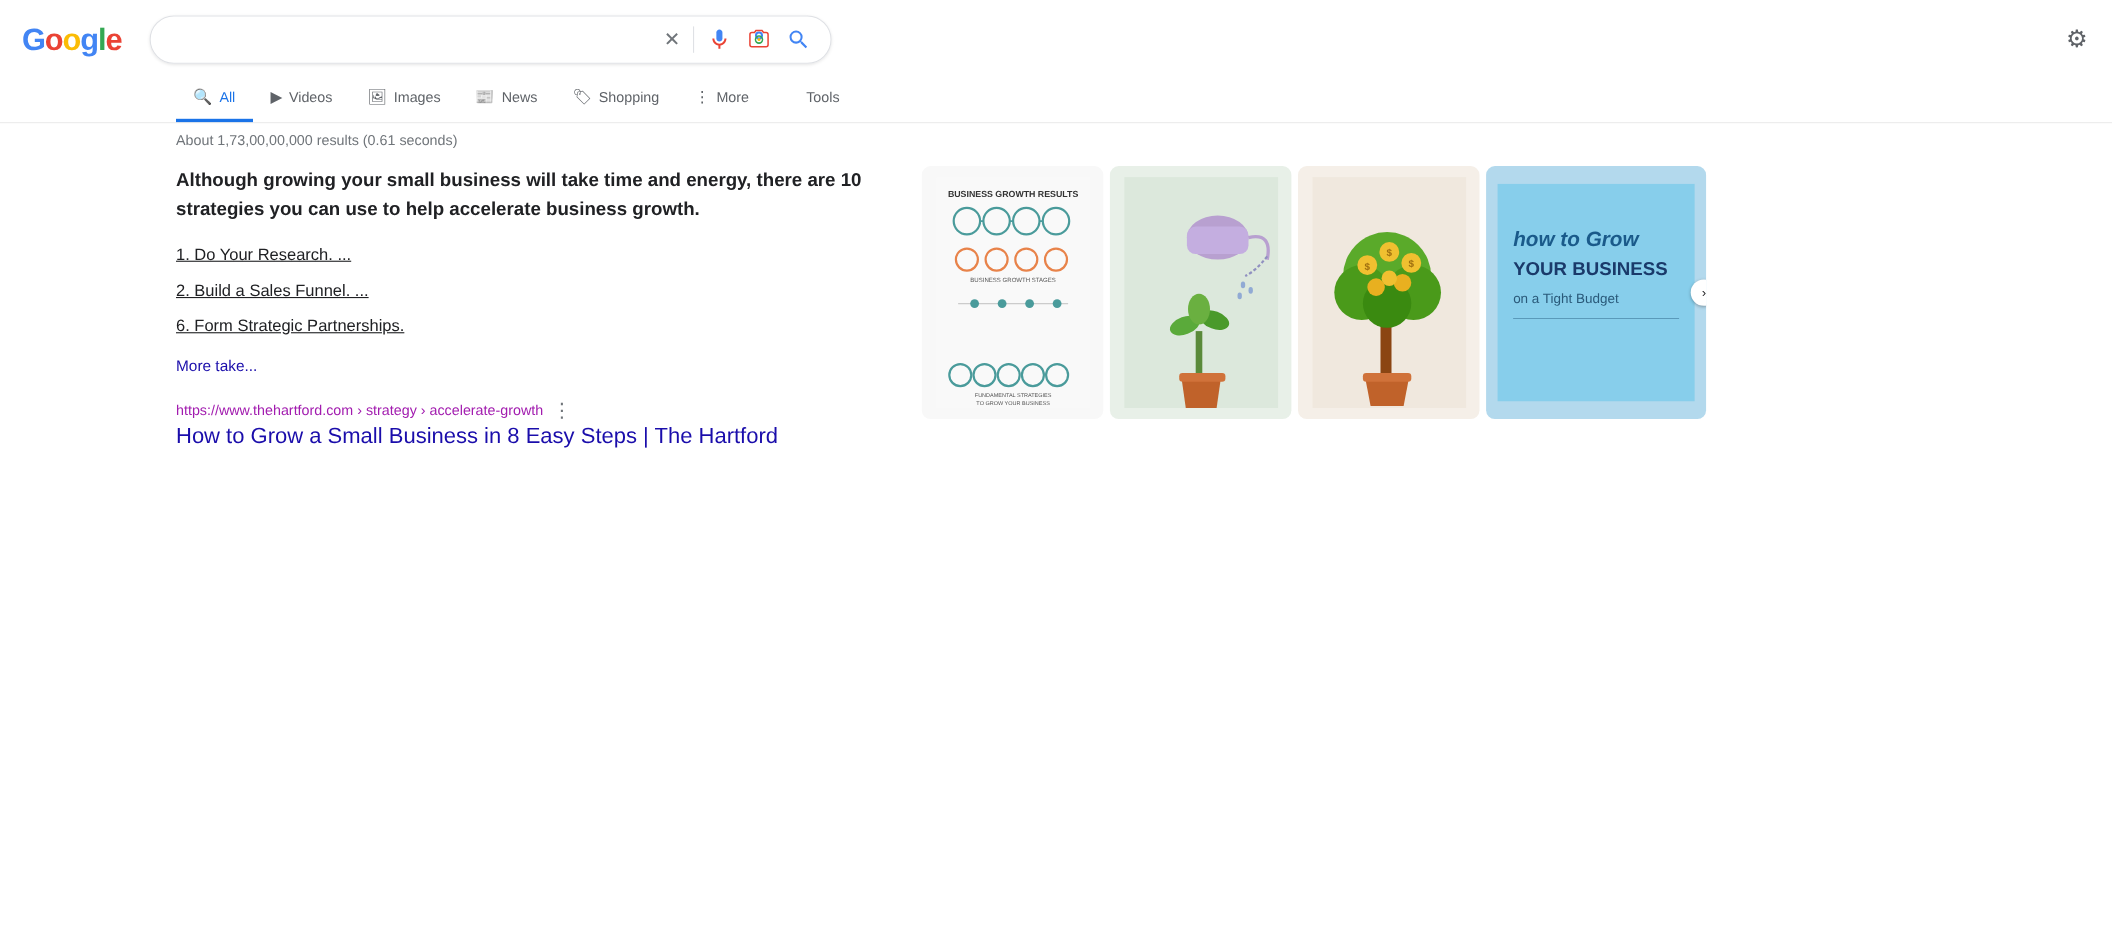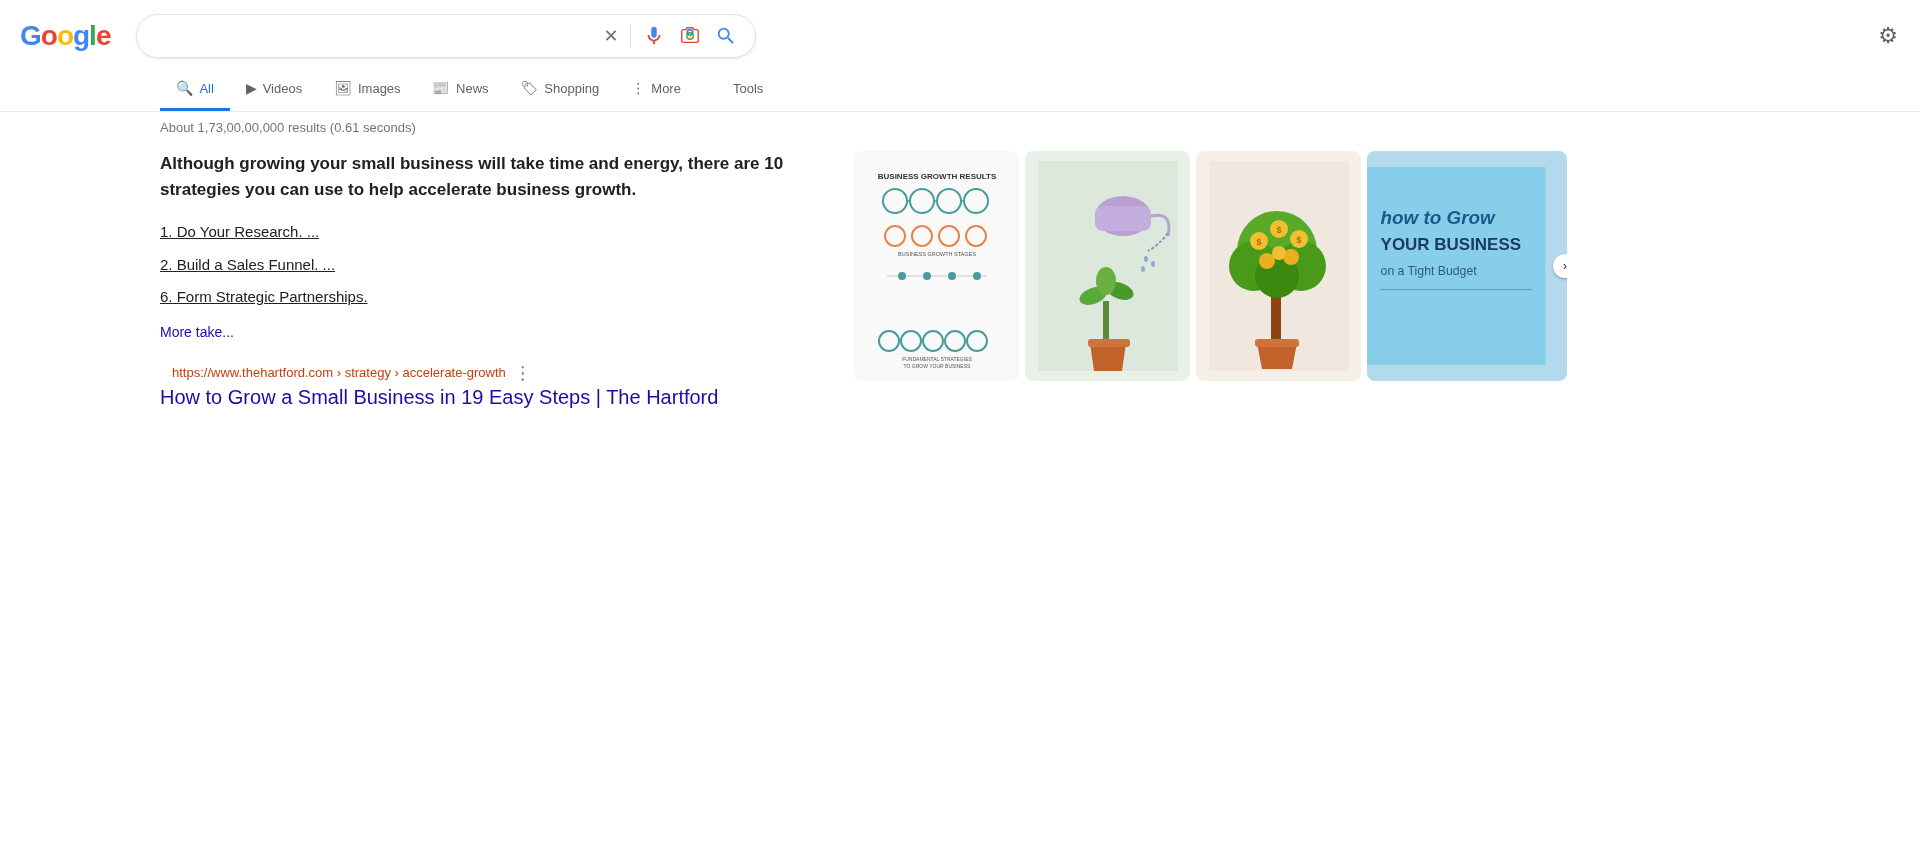--- a/index.html
+++ b/index.html
@@ -97,21 +97,21 @@
     #results-count {
       padding: 8px 64px 4px 160px;
       font-size: 13px;
       color: #70757a;
     }
 
     
     #main-content {
       display: flex;
       padding: 12px 160px;
-      gap: 34px;
+      gap: 18px;
     }
     #left-panel { flex: 1; max-width: 660px; }
     #right-panel { flex-shrink: 0; width: 580px; display: flex; gap: 6px; }
 
     
     #featured-snippet {
       margin-bottom: 24px;
     }
     .snippet-bold-text {
       font-size: 17px;
@@ -142,22 +142,21 @@
     
     #first-result { margin-top: 20px; }
     .result-url-row {
       display: flex;
       align-items: center;
       gap: 8px;
       margin-bottom: 2px;
     }
     .result-url {
       font-size: 13px;
-      color: #c2410c;
-      margin-left: 12px;
+      color: #a21caf;
     }
     .result-more-btn {
       background: none;
       border: none;
       cursor: pointer;
       color: #70757a;
       font-size: 18px;
       line-height: 1;
     }
     .result-title {
@@ -198,21 +197,21 @@
       display: flex;
       flex-direction: column;
       align-items: center;
       justify-content: flex-end;
       padding: 10px;
     }
     .thumb4 {
       background: #b3d9ed;
       display: flex;
       flex-direction: column;
-      align-items: flex-end;
+      align-items: center;
       justify-content: center;
       padding: 16px;
       width: 200px;
     }
     .chevron-right {
       position: absolute;
       right: -10px;
       top: 50%;
       transform: translateY(-50%);
       background: white;
@@ -323,21 +322,21 @@
         <li>6.  Form Strategic Partnerships.</li>
       </ol>
       <a href="#" class="more-items-link">More take...</a>
     </div>
 
     <div id="first-result">
       <div class="result-url-row">
         <span class="result-url">https://www.thehartford.com › strategy › accelerate-growth</span>
         <button class="result-more-btn">⋮</button>
       </div>
-      <a href="#" class="result-title">How to Grow a Small Business in 19 Easy Steps | The Hartford</a>
+      <a href="#" class="result-title">How to Grow a Small Business in 8 Easy Steps | The Hartford</a>
     </div>
   </div>
 
   <div id="right-panel">
 
     <div class="thumb-container thumb1">
       <svg viewBox="0 0 140 210" width="140" height="210">
         <rect width="140" height="210" fill="#f9f9f9"></rect>
         <text x="70" y="18" text-anchor="middle" font-size="8" fill="#333" font-weight="bold">BUSINESS GROWTH RESULTS</text>
 

